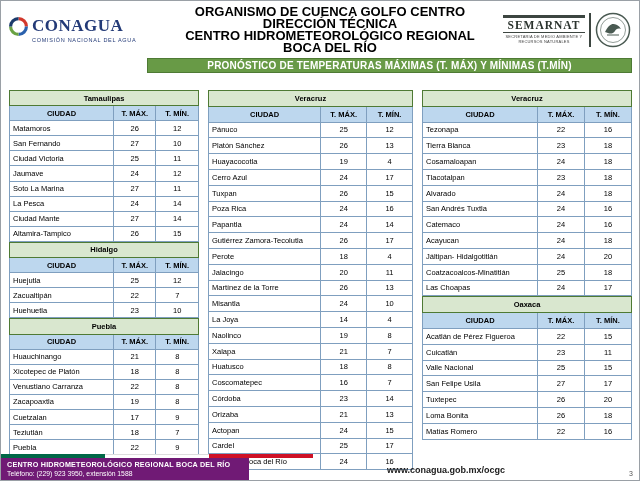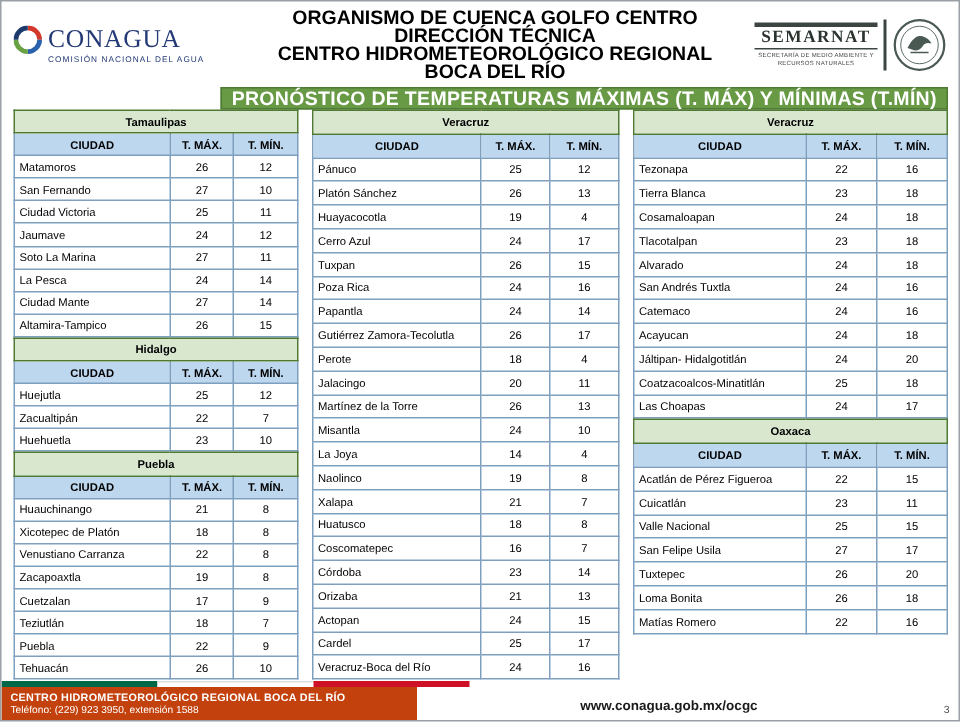--- a/index.html
+++ b/index.html
@@ -3,54 +3,54 @@
 <meta charset="utf-8">
 <style>
   html,body{margin:0;padding:0;}
   body{font-family:"Liberation Sans",sans-serif;background:#fff;}
   .slide{position:relative;width:640px;height:481px;background:#fff;border:1px solid #9aa0a6;overflow:hidden;box-sizing:border-box;}
 
   
   .header{position:absolute;top:2px;left:8px;right:8px;height:53px;display:flex;align-items:center;}
   .conagua{width:168px;flex:0 0 auto;}
   .conagua-top{display:flex;align-items:center;gap:4px;}
-  .conagua-word{font-family:"Liberation Serif",serif;font-weight:normal;font-size:17px;letter-spacing:0.5px;color:#233a77;}
+  .conagua-word{font-family:"Liberation Serif",serif;font-weight:bold;font-size:17px;letter-spacing:0.5px;color:#233a77;}
   .conagua-sub{font-size:5.5px;letter-spacing:0.7px;color:#233a77;margin-top:1px;margin-left:23px;}
   .title-block{flex:1;text-align:center;font-weight:bold;font-size:13px;line-height:12px;color:#000;}
   .semarnat{flex:0 0 auto;width:128px;display:flex;align-items:center;gap:4px;margin-left:20px;}
   .sem-text{flex:1;min-width:0;}
   .sem-rule-thick{height:3px;background:#3c4540;margin-bottom:1px;}
   .sem-rule-thin{height:1px;background:#3c4540;margin:1px 0;}
   .sem-word{font-family:"Liberation Serif",serif;font-weight:bold;font-size:11.5px;letter-spacing:1px;color:#2b332e;text-align:center;}
   .sem-sub{font-size:4px;color:#444;text-align:center;letter-spacing:0.2px;line-height:5px;}
   .sem-divider{width:2px;height:34px;background:#3c4540;}
 
   
-  .banner{position:absolute;top:57px;left:146px;right:7px;height:15px;background:#689a46;border:1px solid #4e7a34;color:#fff;font-weight:bold;font-size:13px;display:flex;align-items:center;justify-content:center;box-sizing:border-box;letter-spacing:0.2px;}
+  .banner{position:absolute;top:57px;left:146px;right:7px;height:15px;background:#689a46;border:1px solid #4e7a34;color:#fff;font-weight:bold;font-size:10px;display:flex;align-items:center;justify-content:center;box-sizing:border-box;letter-spacing:0.2px;}
 
   
-  .tables{position:absolute;top:72px;left:8px;right:7px;display:flex;gap:9px;align-items:flex-start;}
+  .tables{position:absolute;top:89px;left:8px;right:7px;display:flex;gap:9px;align-items:flex-start;}
   .tcol1{flex:0 0 190px;}
   .tcol2{flex:0 0 205px;}
   .tcol3{flex:1;min-width:0;}
   .temp-table{width:100%;border-collapse:collapse;table-layout:fixed;}
   .temp-table td{border:1px solid #7f9fbf;font-size:7.5px;color:#000;padding:0 2px;overflow:hidden;white-space:nowrap;box-sizing:border-box;}
   .temp-table tr{height:15.1px;}
   .tcol2 .temp-table tr,.tcol3 .temp-table tr{height:15.8px;}
   .state-cell{background:#d9e7cf;border:1.5px solid #4e7a34 !important;text-align:center;font-weight:bold;font-size:9.5px;}
   .col-header{background:#bdd7ee;text-align:center !important;font-weight:bold;font-size:7px;margin-left:36px;}
   .city-cell{text-align:left;padding-left:3px !important;}
   .temp-cell{text-align:center;}
 
   
   .flag{position:absolute;left:0;bottom:22px;width:312px;height:4px;display:flex;}
   .flag .fg{flex:1;background:#006847;}
   .flag .fw{flex:1;background:#ffffff;border-top:1px solid #ddd;box-sizing:border-box;}
   .flag .fr{flex:1;background:#ce1126;}
-  .footer-black{position:absolute;left:0;bottom:0;width:277px;height:22px;background:#c2410c;color:#fff;padding:2px 0 0 6px;box-sizing:border-box;}
+  .footer-black{position:absolute;left:0;bottom:0;width:248px;height:22px;background:#701a75;color:#fff;padding:2px 0 0 6px;box-sizing:border-box;}
   .f-org{font-size:7.2px;font-weight:bold;letter-spacing:0.2px;}
   .f-phone{font-size:6.8px;margin-top:1px;}
   .footer-url{position:absolute;left:330px;bottom:5px;width:230px;text-align:center;font-size:9px;font-weight:bold;color:#1a1a1a;cursor:pointer;}
   .page-num{position:absolute;right:6px;bottom:3px;font-size:7px;color:#555;}
 </style>
 </head>
 <body>
 
 <div class="slide">
 

